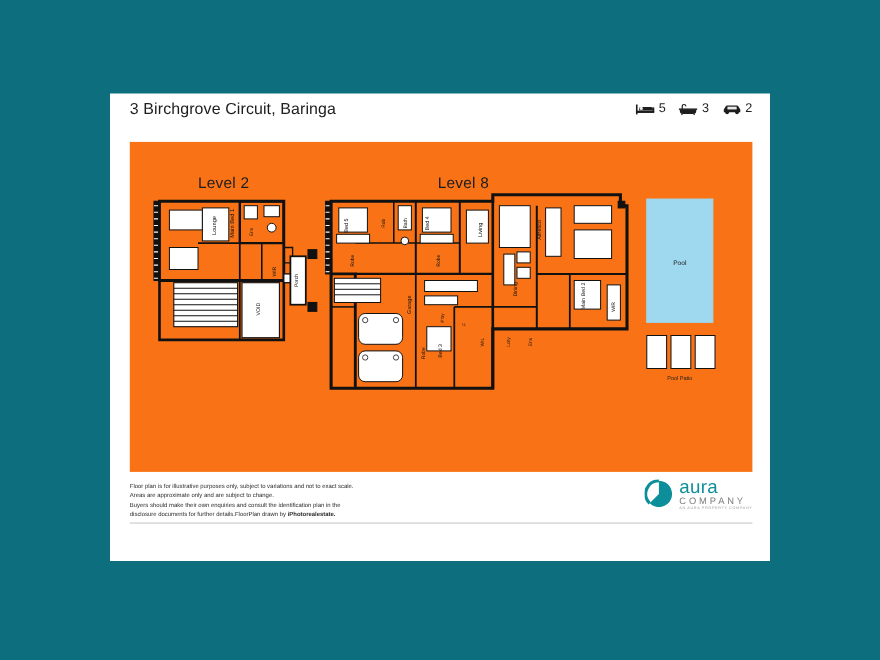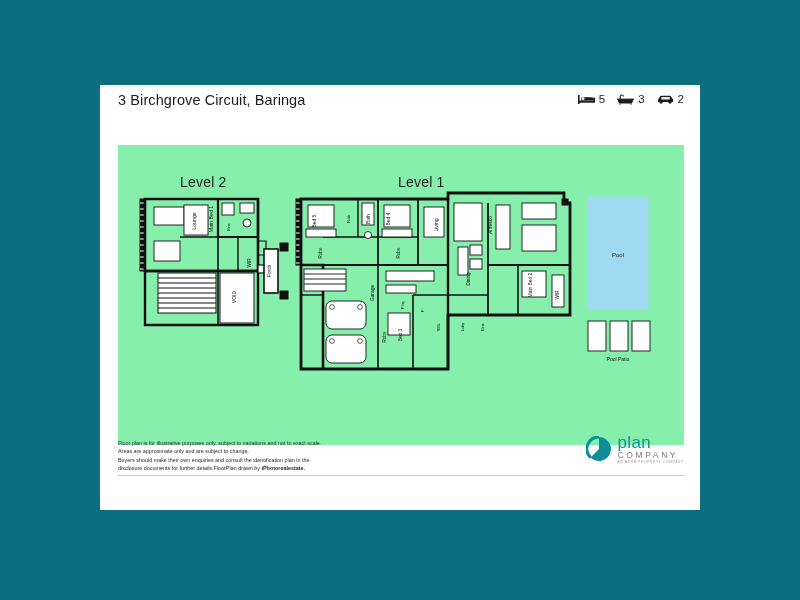--- a/index.html
+++ b/index.html
@@ -51,24 +51,24 @@
     gap: 4px;
     font-size: 11.5px;
     color: #1d1d1d;
   }
   .spec svg { display: block; }
 
   
   .plan {
     position: absolute;
     left: 18px;
-    top: 60px;
+    top: 44px;
     width: 566px;
     height: 300px;
-    background: #86efac;
+    background: #f97316;
     text-align: right;
   }
   .level-label {
     position: absolute;
     font-size: 14px;
     color: #1d1d1d;
     letter-spacing: 0.2px;
   }
   #level2-label { left: 62px; top: 29px; }
   #level1-label { left: 280px; top: 29px; }
@@ -169,21 +169,21 @@
           </svg>
         </span>
         <span>2</span>
       </div>
 
     </div>
   </div>
 
   <div class="plan">
     <div class="level-label" id="level2-label">Level 2</div>
-    <div class="level-label" id="level1-label">Level 1</div>
+    <div class="level-label" id="level1-label">Level 8</div>
 
     <svg class="svgwrap" width="566" height="300" viewBox="0 0 566 300">
       <g stroke="#111" fill="none">
 
         <rect x="22" y="54" width="5" height="72" fill="#111"></rect>
         <g stroke="#fff" stroke-width="1">
           <line x1="22" y1="58" x2="27" y2="58"></line>
           <line x1="22" y1="64" x2="27" y2="64"></line>
           <line x1="22" y1="70" x2="27" y2="70"></line>
           <line x1="22" y1="76" x2="27" y2="76"></line>
@@ -353,19 +353,19 @@
   <div class="footer-rule"></div>
 
   <div class="logo">
     <span class="logo-mark">
       <svg width="26" height="26" viewBox="0 0 26 26">
         <path d="M13 1 a12 12 0 1 1 -8.4 20.6 L13 13 Z" fill="#0d8f9b"></path>
         <path d="M13 1 a12 12 0 0 0 -8.4 20.6" fill="none" stroke="#0d8f9b" stroke-width="3"></path>
       </svg>
     </span>
     <span class="logo-text">
-      <div class="logo-aura">plan</div>
+      <div class="logo-aura">aura</div>
       <div class="logo-property">COMPANY</div>
       <div class="logo-tag">AN AURA PROPERTY COMPANY</div>
     </span>
   </div>
 
 </div>
 
 </body></html>

